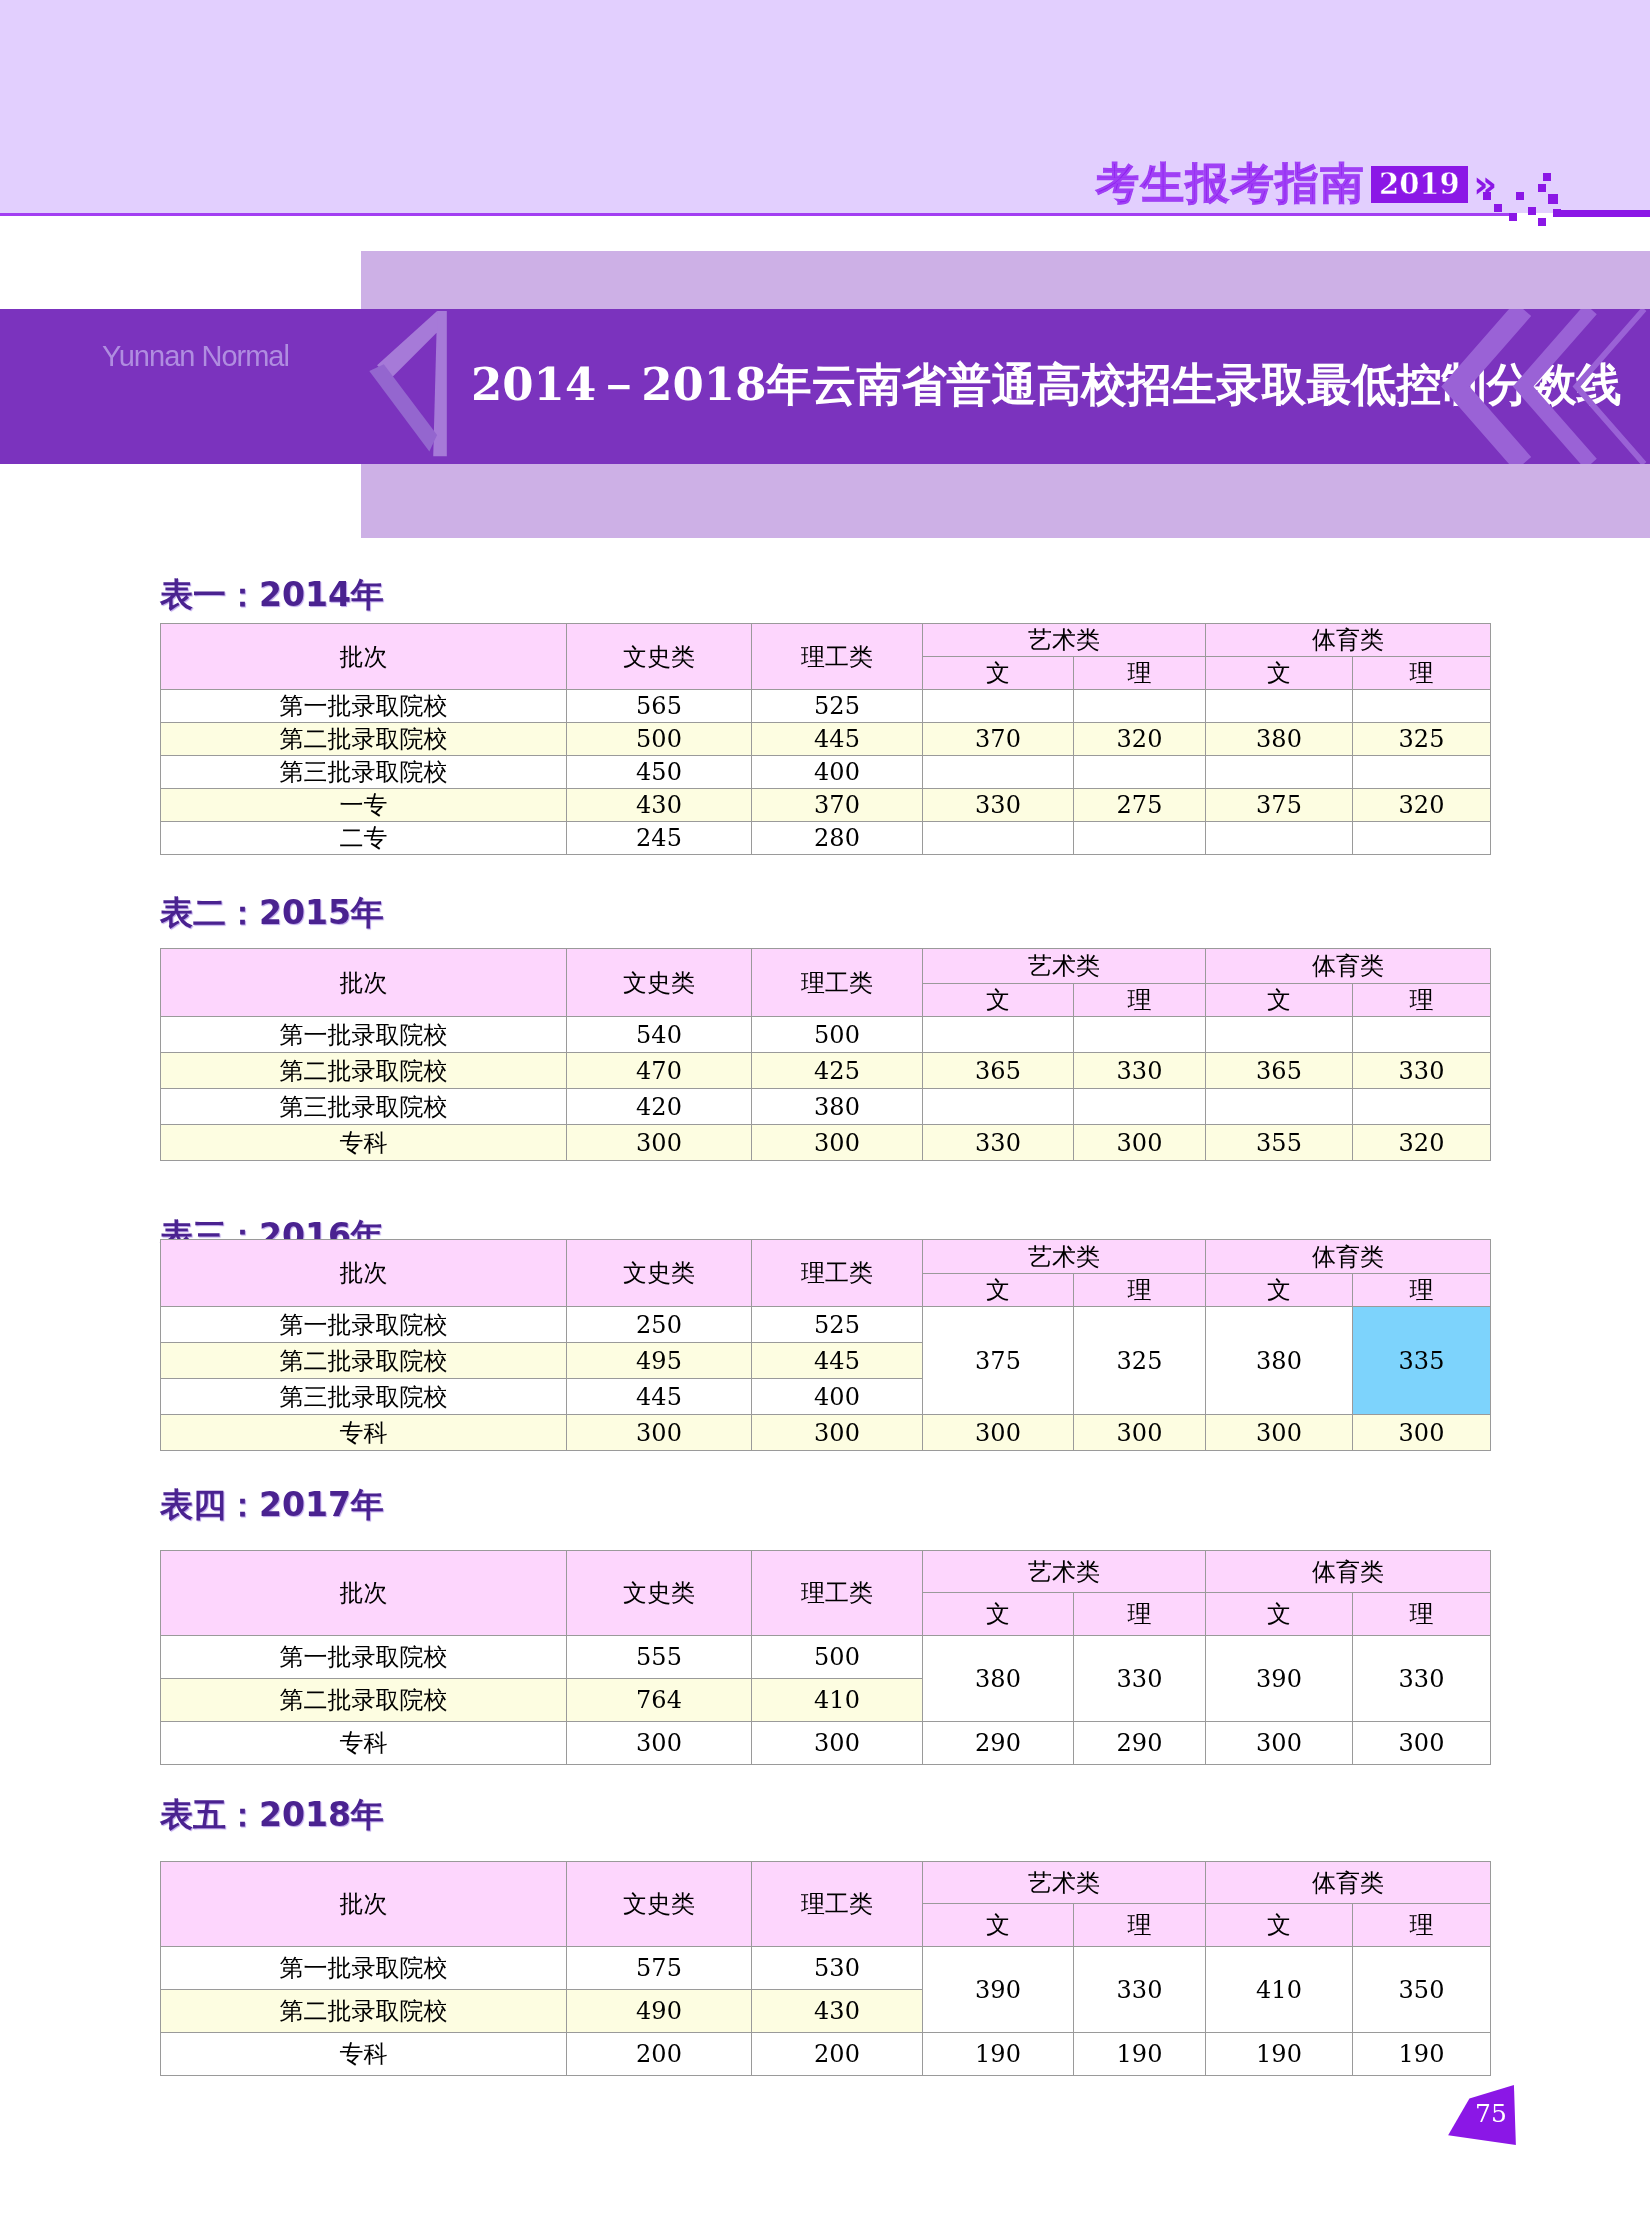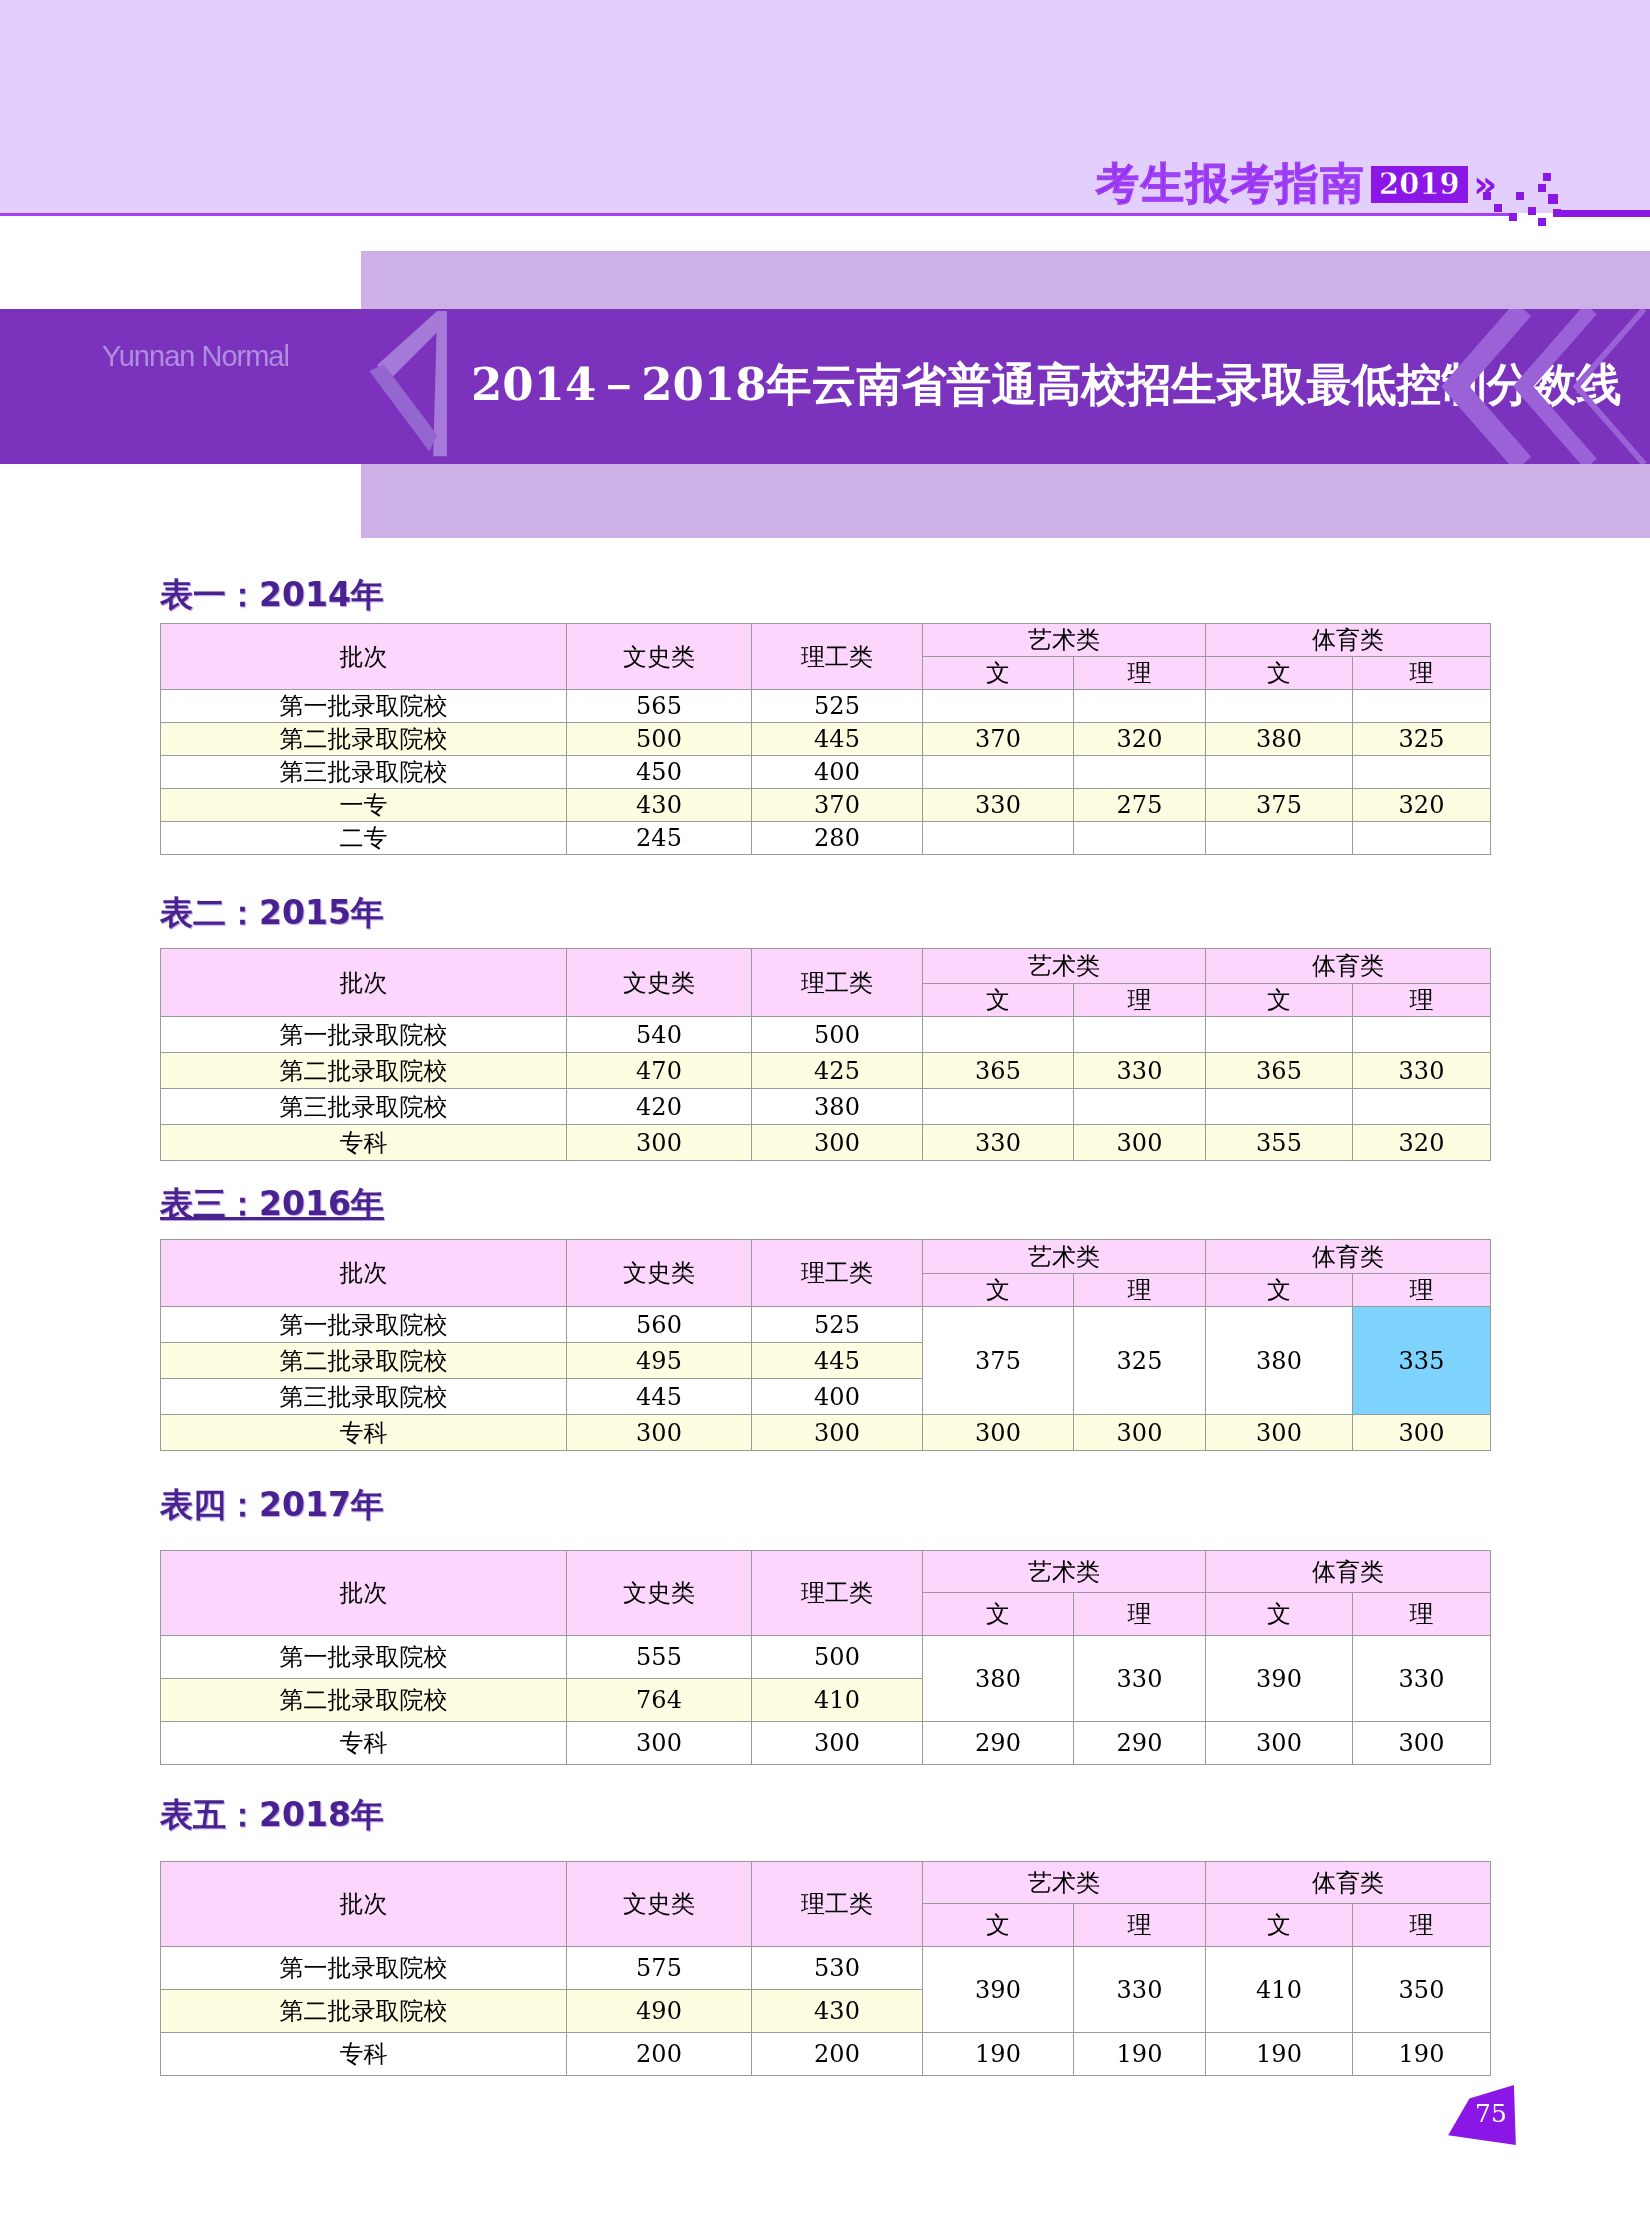--- a/index.html
+++ b/index.html
@@ -208,21 +208,21 @@
     <td>300</td>
     <td>300</td>
     <td>330</td>
     <td>300</td>
     <td>355</td>
     <td>320</td>
   </tr>
 </tbody>
   </table>
 
-<div class="table-caption" style="top:1182px;text-decoration:underline;">表三：2016年</div>
+<div class="table-caption" style="top:1214px;">表三：2016年</div>
 <table class="score" style="top:1239px;">
   <colgroup>
       <col style="width:406px">
       <col style="width:185px">
       <col style="width:171px">
       <col style="width:151px">
       <col style="width:132px">
       <col style="width:147px">
       <col style="width:138px">
     </colgroup>
@@ -235,21 +235,21 @@
     <th colspan="2">体育类</th>
   </tr>
   <tr style="height:33px;">
     <th>文</th>
     <th>理</th>
     <th>文</th>
     <th>理</th>
   </tr>
   <tr class="plain" style="height:36px;">
     <td>第一批录取院校</td>
-    <td>560</td>
+    <td>250</td>
     <td>525</td>
     <td rowspan="3" style="background:#fff;">375</td>
     <td rowspan="3" style="background:#fff;">325</td>
     <td rowspan="3" style="background:#fff;">380</td>
     <td rowspan="3" style="background:#7dd3fc;">335</td>
   </tr>
   <tr class="alt" style="height:36px;">
     <td>第二批录取院校</td>
     <td>495</td>
     <td>445</td>

